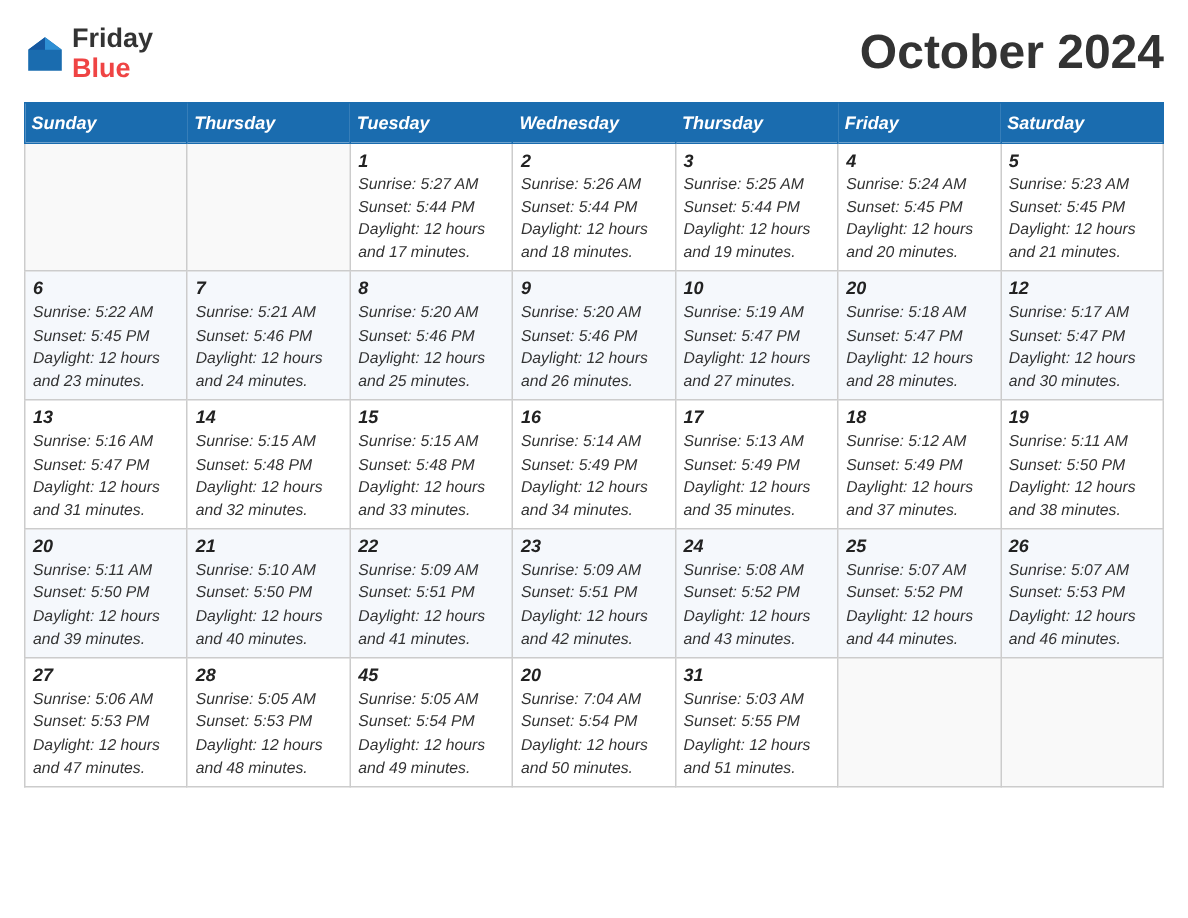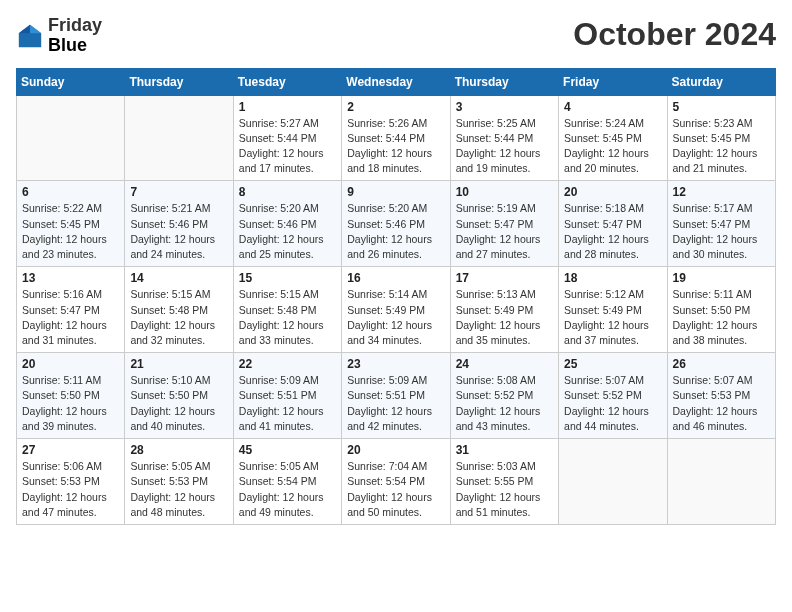--- a/index.html
+++ b/index.html
@@ -40,20 +40,21 @@
       color: #333;
     }
     .location-title {
       font-size: 16px;
       color: #555;
     }
     table {
       width: 100%;
       border-collapse: collapse;
       font-size: 11px;
+      font-style: italic;
     }
     thead tr th {
       background-color: #1a6caf;
       color: #fff;
       padding: 6px 4px;
       text-align: left;
       font-size: 12px;
       font-weight: bold;
       border: 1px solid #1a6caf;
     }
@@ -88,21 +89,21 @@
 
 <div class="header-area">
   <div class="logo">
     <svg class="logo-icon" viewBox="0 0 40 40">
       <polygon points="20,4 36,16 36,36 4,36 4,16" fill="#1a6caf"></polygon>
       <polygon points="20,4 36,16 20,16" fill="#2e8fd4"></polygon>
       <polygon points="20,4 4,16 20,16" fill="#1558a0"></polygon>
     </svg>
     <div class="logo-text">
       <div>Friday</div>
-      <div style="color:#000000;">Blue</div>
+      <div style="color:#ef4444;">Blue</div>
     </div>
   </div>
   <div class="title-area">
     <div class="month-title">October 2024</div>
   </div>
 </div>
 
 <table>
   <thead>
     <tr>

